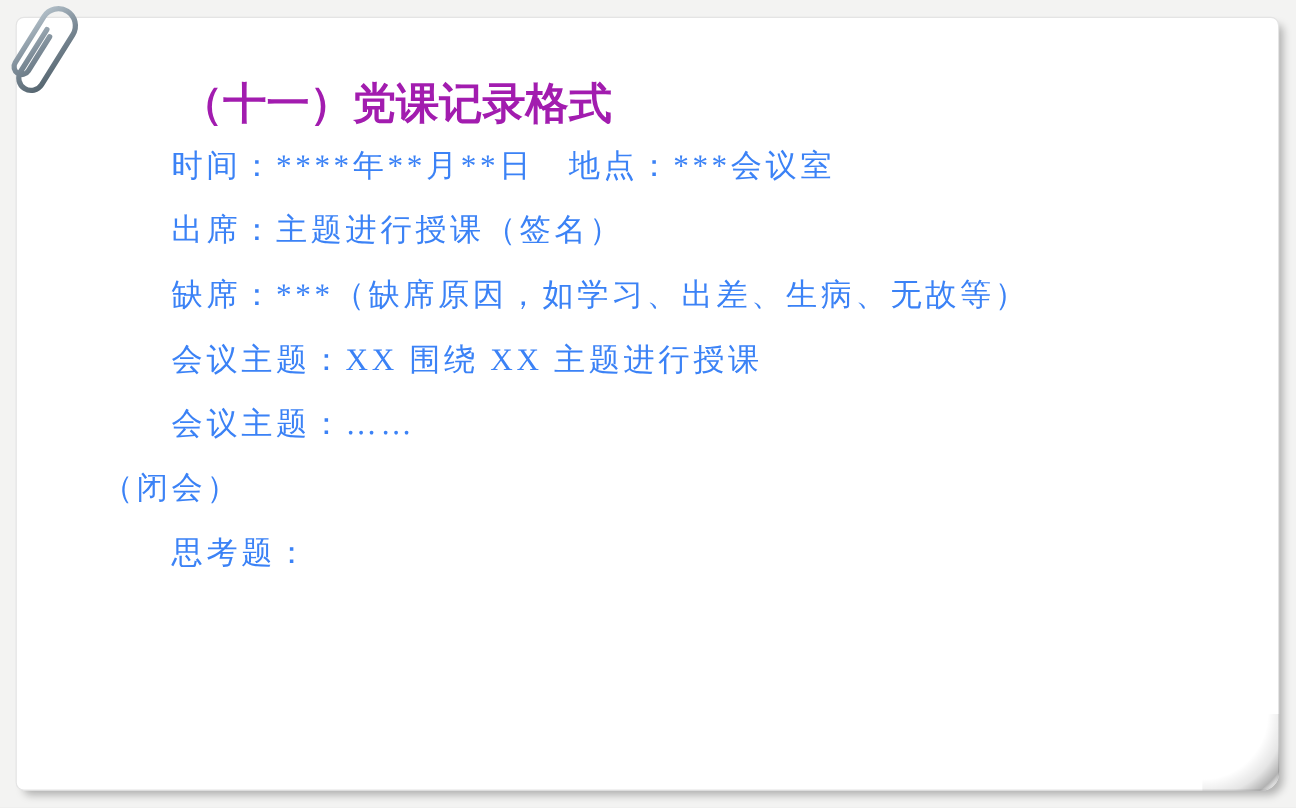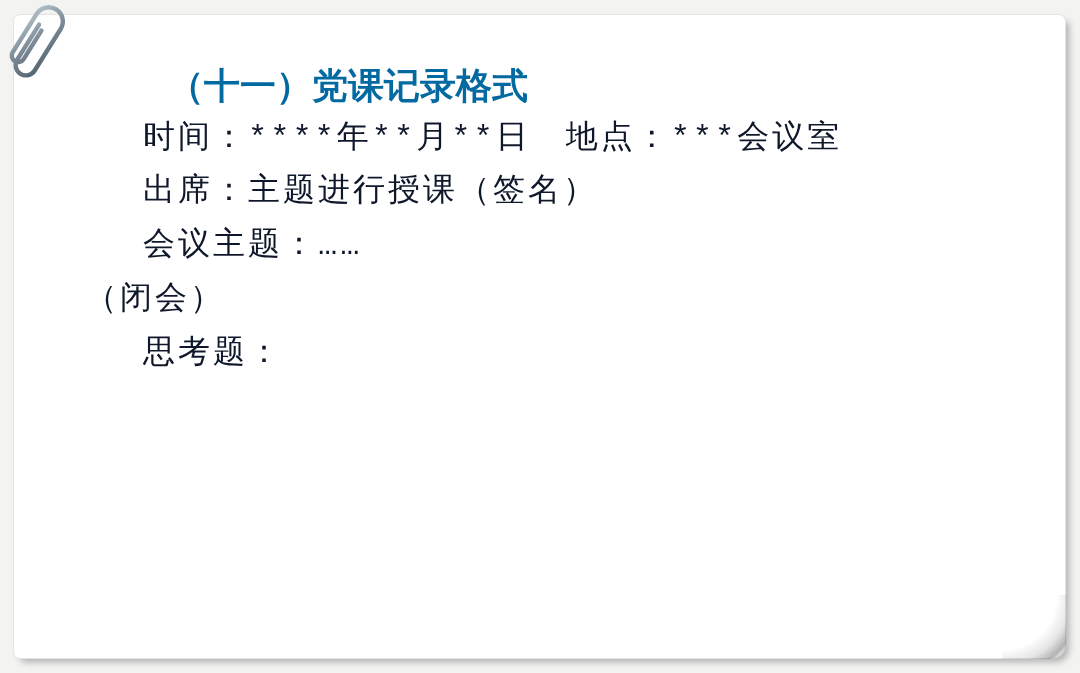--- a/index.html
+++ b/index.html
@@ -22,38 +22,37 @@
     width: 1051px;
     height: 643px;
     background: #ffffff;
     border: 1px solid #e4e4e4;
     border-radius: 7px;
     border-bottom-right-radius: 15px;
     box-shadow: 5px 5px 7px -2px rgba(0,0,0,0.28);
   }
   .doc-title {
     position: absolute;
-    left: 154px;
+    left: 136px;
     top: 52px;
     margin: 0;
     font-family: "Liberation Sans", sans-serif;
     font-weight: 700;
     font-size: 36px;
     line-height: 38px;
     letter-spacing: 0px;
-    color: #0369a1;
+    color: #a21caf;
     white-space: pre;
   }
   .doc-body {
     position: absolute;
     left: 129px;
     top: 96.5px;
-    color: #0f172a;
-    font-size: 32px;
-    font-family: Liberation Mono, monospace;
+    color: #3b82f6;
+    font-size: 26px;
   }
   .doc-line {
     margin: 0;
     height: 53.75px;
     line-height: 53.75px;
     letter-spacing: 3px;
     white-space: pre;
   }
   .doc-line.flush {
     margin-left: -58px;
@@ -84,20 +83,22 @@
 
 <div class="stage">
 
   <div class="paper">
 
     <h1 class="doc-title">（十一）党课记录格式</h1>
 
     <div class="doc-body">
       <p class="doc-line">时间：****年**月**日　地点：***会议室</p>
       <p class="doc-line">出席：主题进行授课（签名）</p>
+      <p class="doc-line">缺席：***（缺席原因，如学习、出差、生病、无故等）</p>
+      <p class="doc-line">会议主题：XX 围绕 XX 主题进行授课</p>
       <p class="doc-line">会议主题：……</p>
       <p class="doc-line flush">（闭会）</p>
       <p class="doc-line">思考题：</p>
     </div>
 
     <div class="page-curl"></div>
   </div>
 
   <svg class="paperclip" width="49" height="86" viewBox="0 0 38 66">
     <defs>

